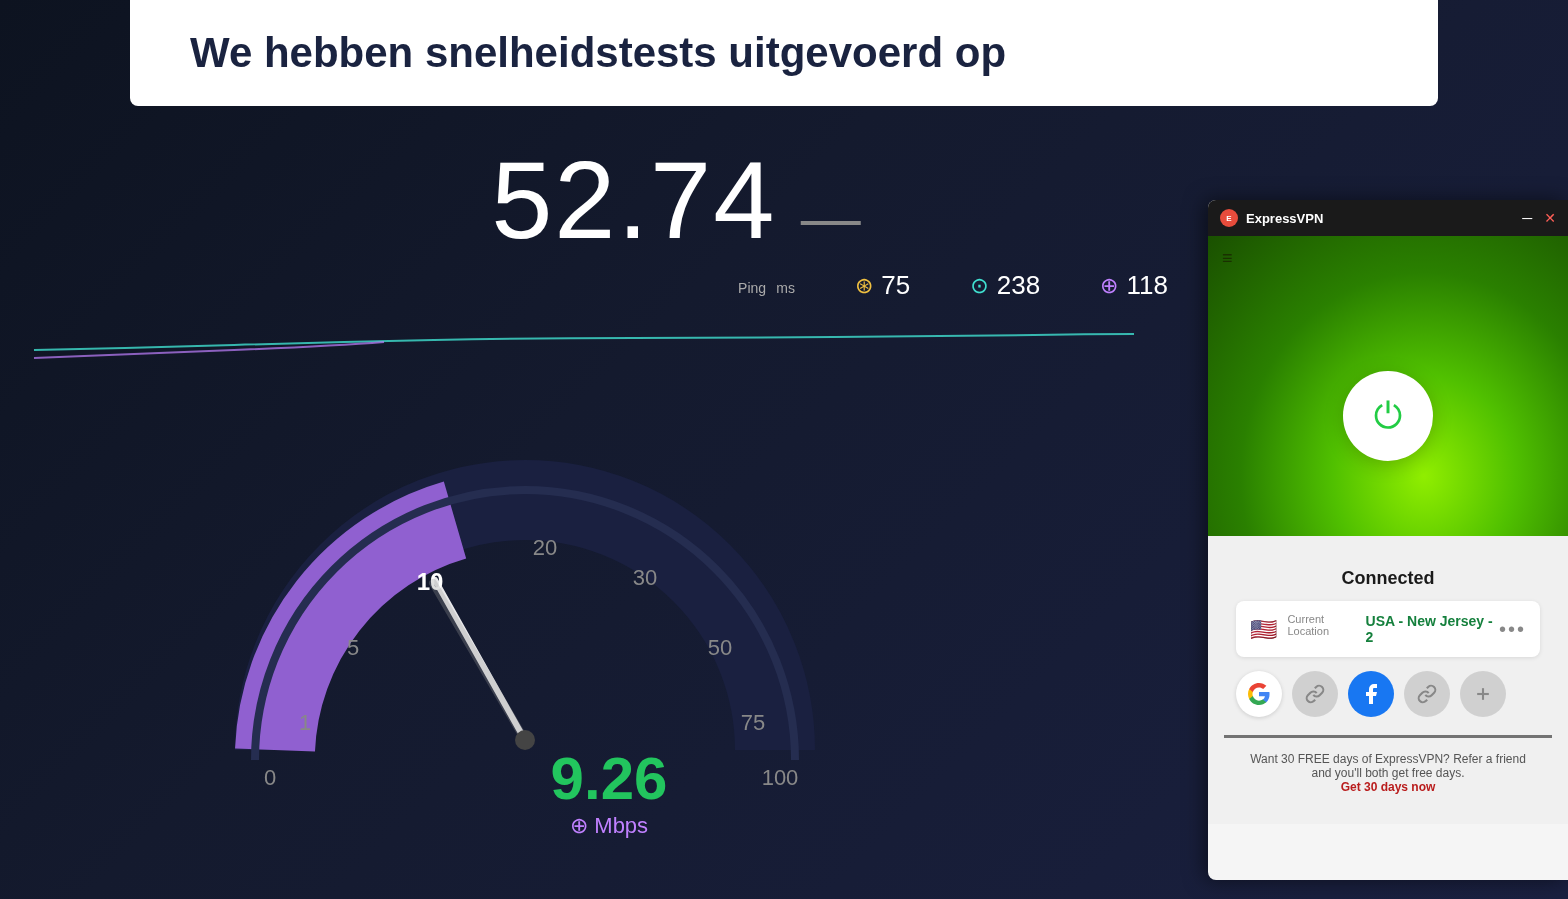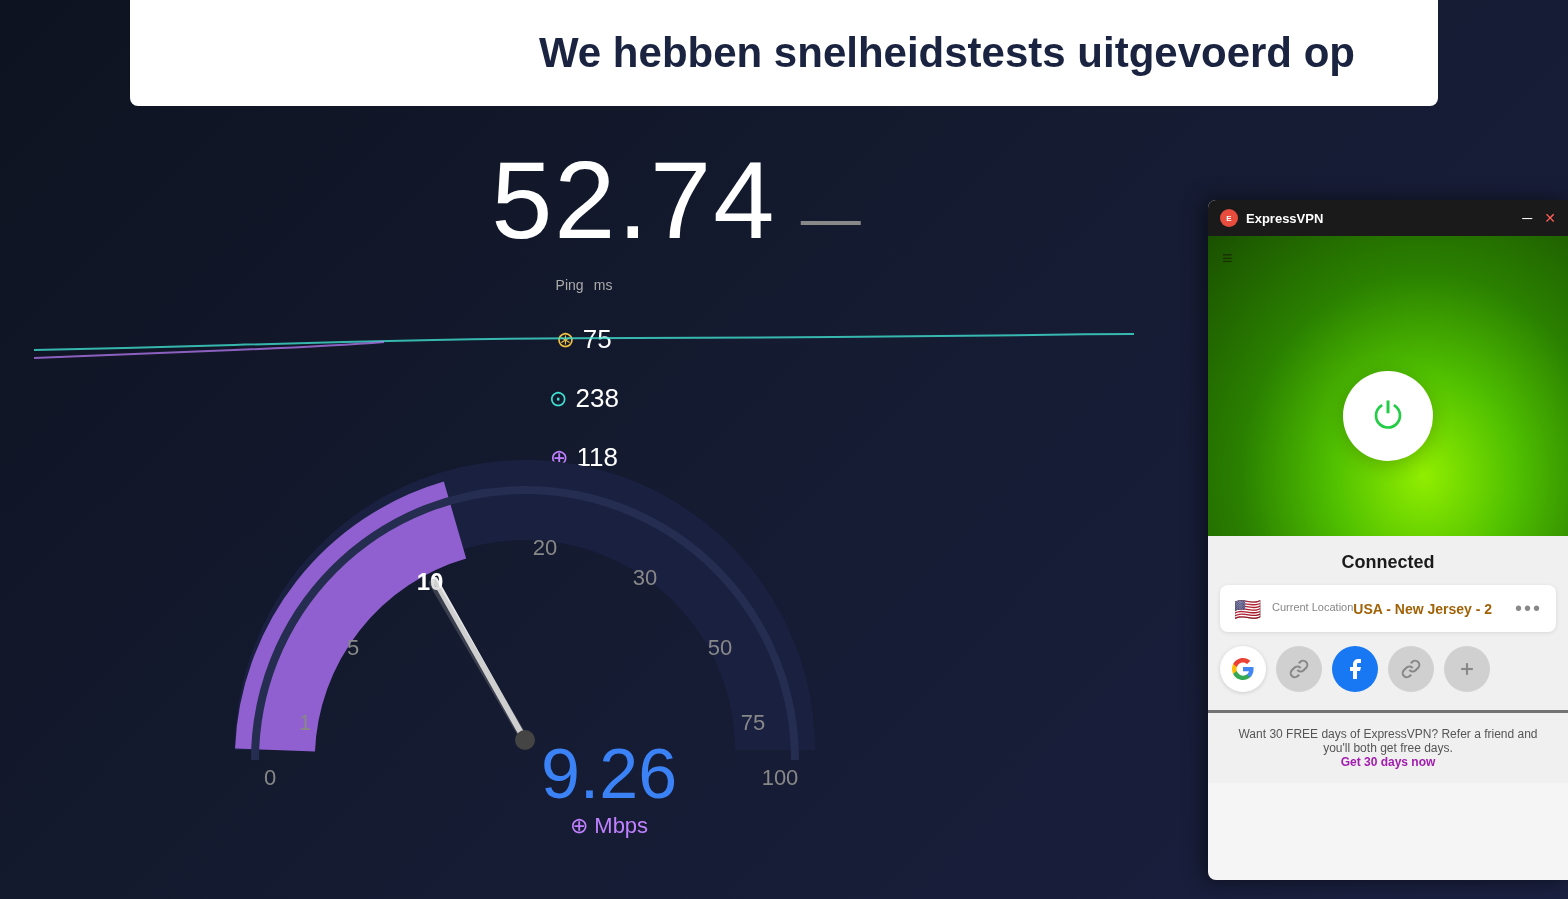--- a/index.html
+++ b/index.html
@@ -13,21 +13,21 @@
     }
 
     
     .header-banner {
       position: absolute;
       top: 0;
       left: 130px;
       right: 130px;
       background: white;
       padding: 28px 83px 28px 60px;
-      text-align: right;
+      text-align: left;
       z-index: 10;
       border-radius: 0 0 8px 8px;
     }
     .header-banner h1 {
       font-size: 42px;
       font-weight: 900;
       color: #1a2340;
       line-height: 1.2;
     }
 
@@ -64,22 +64,21 @@
 
     
     .ping-row {
       position: absolute;
       top: 270px;
       left: 0;
       right: 400px;
       display: flex;
       justify-content: flex-end;
       align-items: center;
-      gap: 28px;
-      flex-direction: column;
+      gap: 60px;
     }
     .ping-label {
       font-size: 22px;
       color: #aaa;
     }
     .ping-label span {
       color: #aaa;
       font-size: 14px;
     }
     .ping-stat {
@@ -123,23 +122,23 @@
 
     
     .bottom-speed {
       position: absolute;
       bottom: 60px;
       left: 50px;
       right: 400px;
       text-align: center;
     }
     .bottom-speed-number {
-      font-size: 70px;
-      font-weight: 400;
-      color: #3b82f6;
+      font-size: 60px;
+      font-weight: 700;
+      color: #22c55e;
       line-height: 1;
     }
     .bottom-speed-unit {
       font-size: 22px;
       color: #c080ff;
       display: flex;
       align-items: center;
       justify-content: center;
       gap: 6px;
       margin-top: 4px;
@@ -229,21 +228,21 @@
       margin-top: 60px;
     }
     .vpn-power-icon {
       font-size: 36px;
       color: #22cc44;
     }
 
     
     .vpn-body {
       background: #f0f0f0;
-      padding: 0;
+      padding: 16px;
     }
 
     .vpn-connected-label {
       text-align: center;
       padding: 16px 0 12px 0;
       font-size: 18px;
       font-weight: 700;
       color: #1a1a1a;
     }
 
@@ -273,21 +272,21 @@
       display: flex;
       flex-direction: row;
     }
     .vpn-location-label {
       font-size: 11px;
       color: #888;
     }
     .vpn-location-name {
       font-size: 14px;
       font-weight: 700;
-      color: #a16207;
+      color: #15803d;
     }
     .vpn-dots-btn {
       color: #888;
       font-size: 20px;
       cursor: pointer;
       letter-spacing: 2px;
     }
 
     
     .vpn-shortcuts {
@@ -326,21 +325,21 @@
     .vpn-promo {
       background: #f0f0f0;
       padding: 14px 16px;
       font-size: 12px;
       color: #555;
       text-align: center;
       border-top: 3px solid #737373;
       margin-top: 4px;
     }
     .vpn-promo-link {
-      color: #a21caf;
+      color: #b91c1c;
       font-weight: 600;
       cursor: pointer;
     }
   </style>
 </head>
 <body>
 
 <div class="speedtest-bg"></div>
 
 <div class="header-banner">

